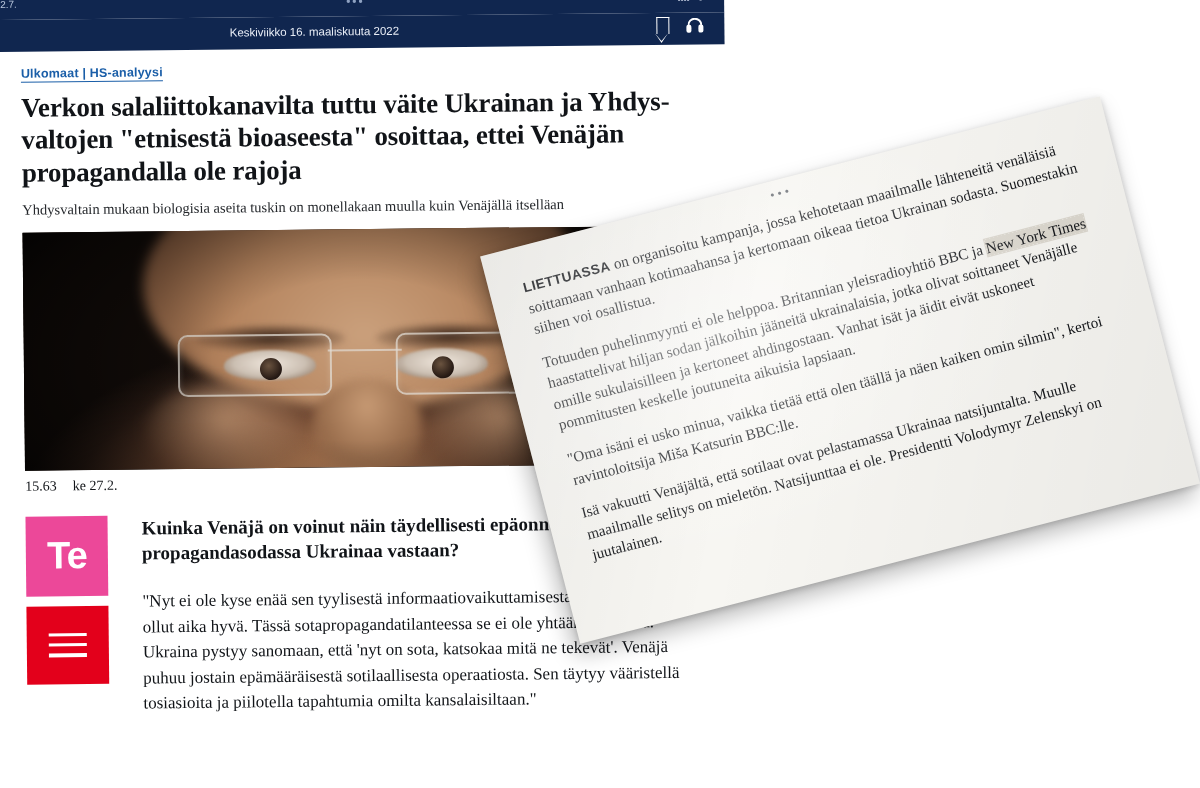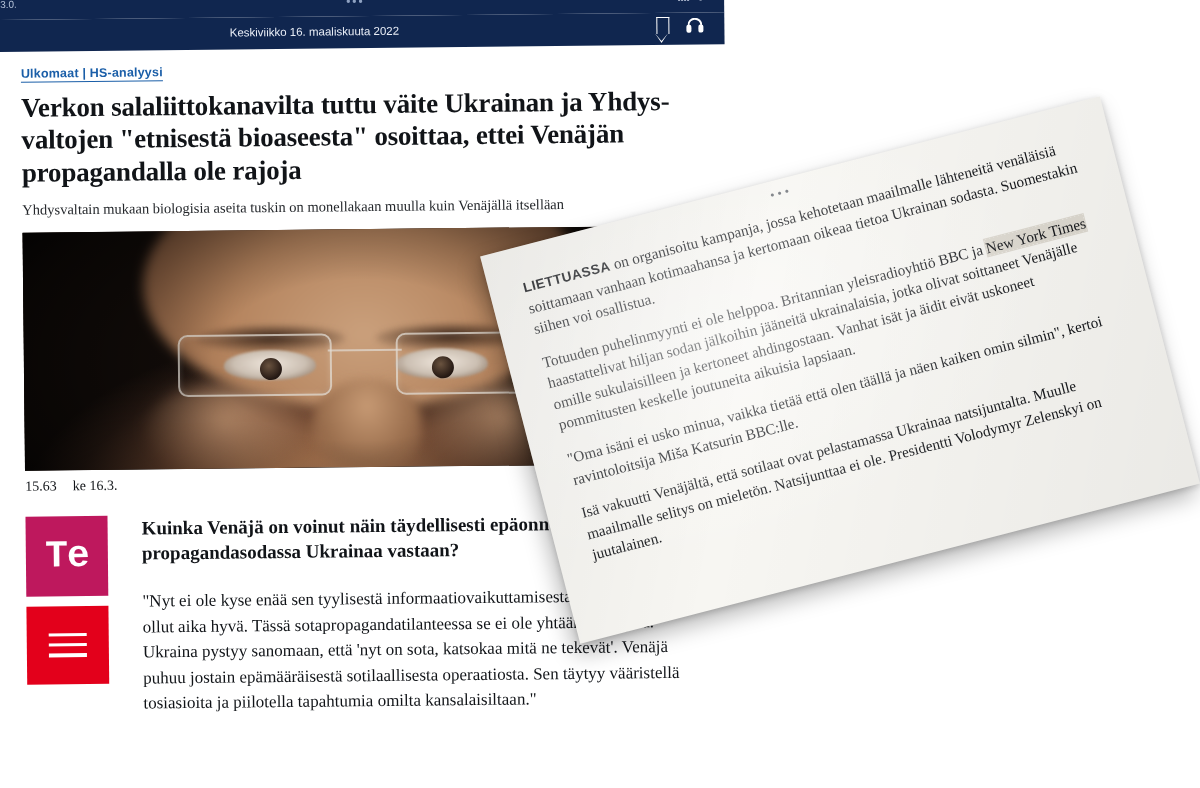--- a/index.html
+++ b/index.html
@@ -321,23 +321,23 @@
     margin-top: 22px;
     height: 300px;
   }
   .brandcol {
     position: absolute;
     left: 0; top: 0;
     width: 82px;
   }
   .brandlogo {
     width: 82px; height: 80px;
-    background: #be185d;
+    background: #ec4899;
     color: #ffffff;
-    font-family: Liberation Mono, monospace;
+    font-family: Liberation Sans, sans-serif;
     font-weight: bold;
     font-size: 38px;
     display: flex;
     align-items: center;
     justify-content: center;
     letter-spacing: -1px;
   }
   .burger {
     margin-top: 10px;
     width: 82px; height: 78px;
@@ -435,21 +435,21 @@
   }
 </style>
 </head>
 <body>
 
 <div class="page-bg"></div>
 
 <div class="device">
 
   <div class="statusbar">
-    <div class="clock">3.0.</div>
+    <div class="clock">2.7.</div>
     <div class="dots">•••</div>
     <div class="sysicons">
       <span>➤</span>
       <span class="bars">
           <i></i>
           <i></i>
           <i></i>
           <i></i>
         </span>
       <span class="wifi"></span>
@@ -488,21 +488,21 @@
       <div class="glasses">
         <div class="lens l"></div>
         <div class="lens r"></div>
         <div class="bridge"></div>
       </div>
       <div class="vignette"></div>
     </div>
 
     <div class="photo-meta">
       <span>15.63</span>
-      <span>ke 16.3.</span>
+      <span>ke 27.2.</span>
     </div>
 
     
     <div class="lower">
       <div class="brandcol">
         <div class="brandlogo">Te</div>
         <div class="burger">
           <i></i>
             <i></i>
             <i></i>

